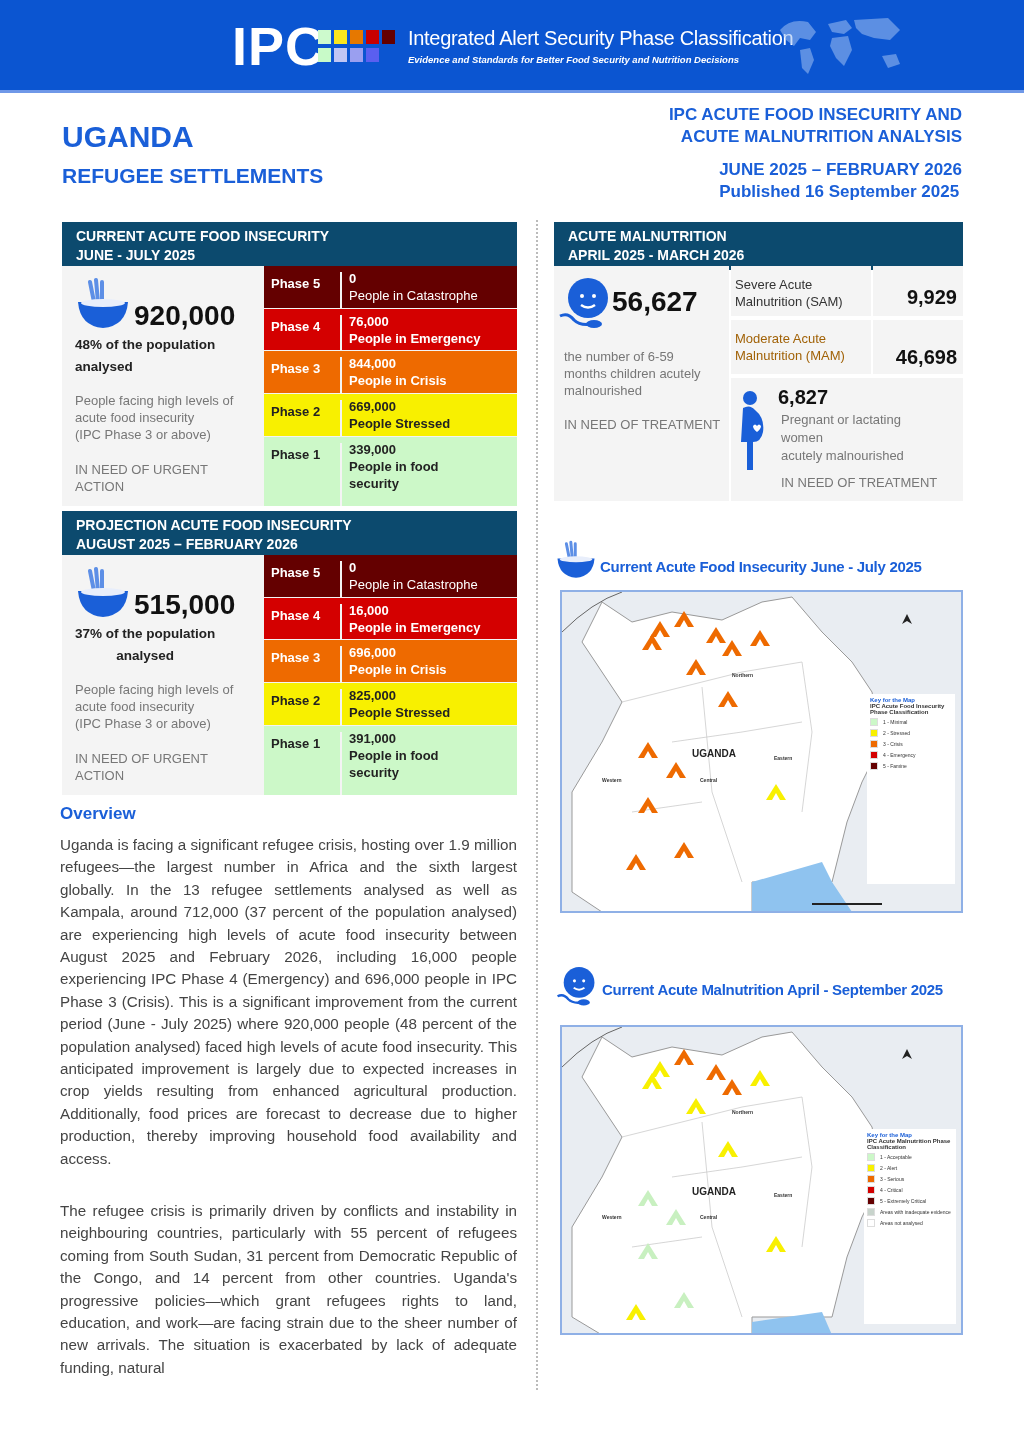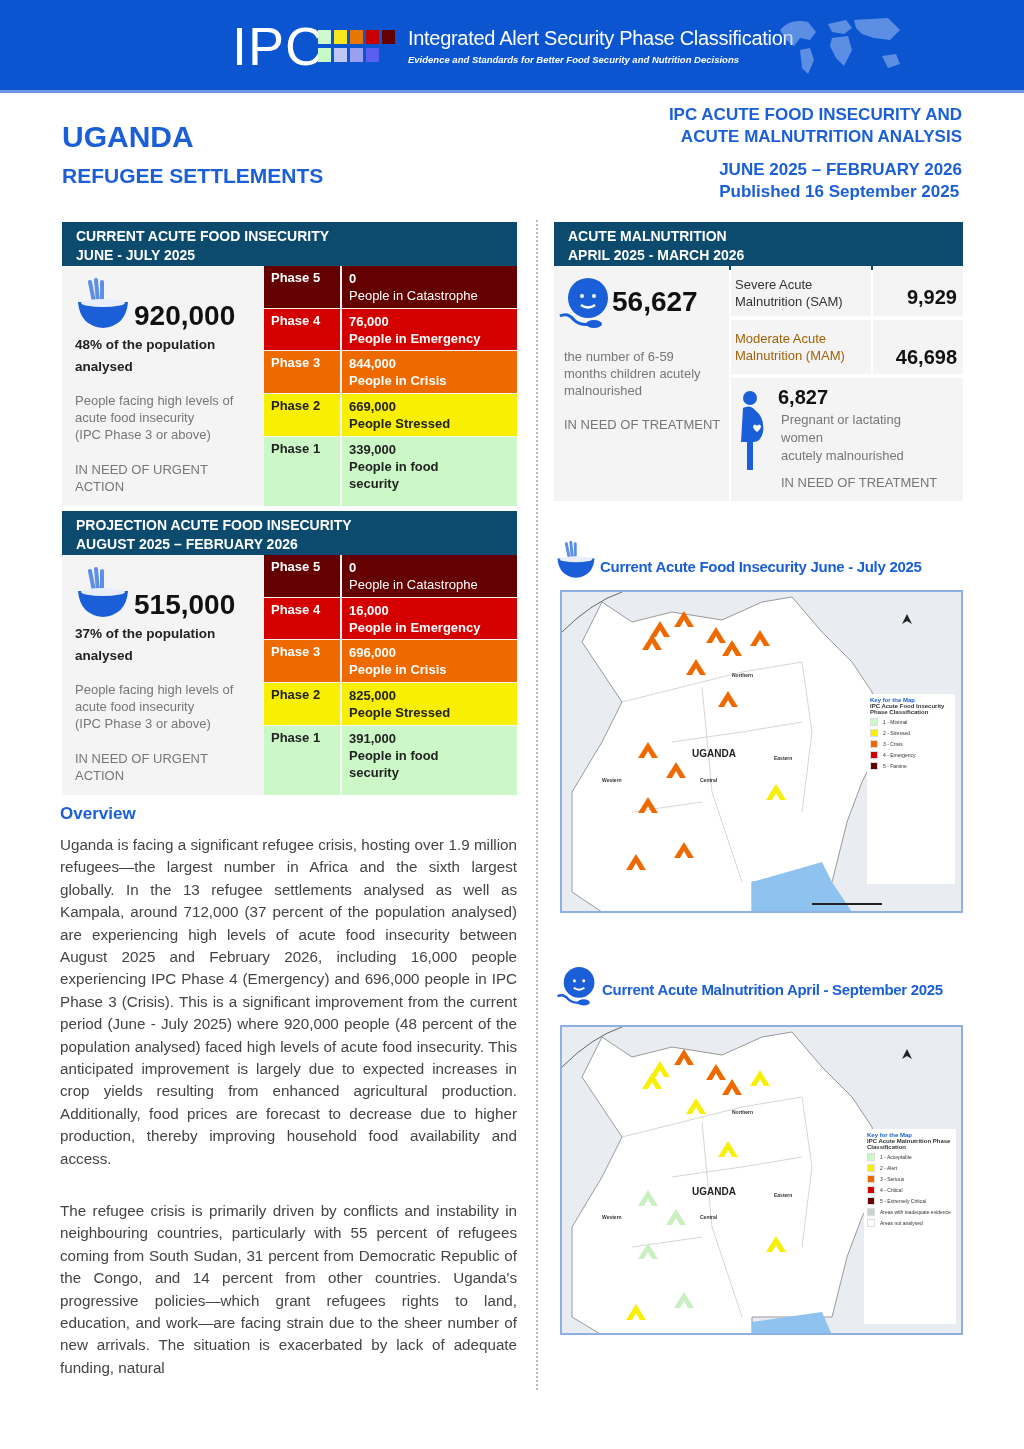--- a/index.html
+++ b/index.html
@@ -1,39 +1,39 @@
 <!DOCTYPE html>
 <html><head>
 <meta charset="utf-8">
 <style>
   * { box-sizing: border-box; margin: 0; padding: 0; }
   body { width: 1024px; height: 1449px; background: #ffffff; font-family: "Liberation Sans", sans-serif; position: relative; overflow: hidden; color: #222; }
   .banner { position: absolute; left: 0; top: 0; width: 1024px; height: 93px; background: #0b55d1; border-bottom: 3px solid #6f98e8; }
-  .banner .ipc { position: absolute; left: 232px; top: 18px; font-size: 54px; color: #ffffff; font-weight: normal; letter-spacing: 1px; line-height: 56px; }
+  .banner .ipc { position: absolute; left: 232px; top: 18px; font-size: 54px; color: #ffffff; font-weight: bold; letter-spacing: 1px; line-height: 56px; }
   .banner .squares { position: absolute; left: 318px; top: 30px; width: 80px; height: 36px; }
   .banner .sq { position: absolute; width: 13px; height: 14px; }
   .banner .title { position: absolute; left: 408px; top: 27px; color: #ffffff; font-size: 20px; letter-spacing: -0.3px; }
   .banner .subtitle { position: absolute; left: 408px; top: 54px; color: #ffffff; font-size: 9.5px; font-style: italic; font-weight: bold; }
   .banner .globe { position: absolute; left: 770px; top: 10px; width: 140px; height: 70px; opacity: 0.55; }
 
   .country { position: absolute; left: 62px; top: 120px; font-size: 30px; color: #1a5fd8; font-weight: bold; }
   .region { position: absolute; left: 62px; top: 164px; font-size: 21px; color: #1a5fd8; font-weight: bold; }
   .report-title { position: absolute; right: 62px; top: 104px; text-align: right; font-size: 17px; color: #1a5fd8; font-weight: bold; line-height: 22px; }
   .report-dates { position: absolute; right: 62px; top: 159px; text-align: left; font-size: 17px; color: #1a5fd8; font-weight: bold; line-height: 22px; }
 
   .box-head { position: absolute; background: #0c4a6e; color: #fff; font-weight: bold; font-size: 14px; line-height: 19px; padding: 5px 14px; }
   .panel { position: absolute; background: #f4f4f4; }
   .big-num { font-size: 28px; font-weight: bold; color: #111; }
   .pct { font-size: 13.5px; font-weight: bold; color: #222; line-height: 22px; }
   .desc { font-size: 13px; color: #777; line-height: 17px; }
   .caps { font-size: 13px; color: #777; line-height: 17px; }
 
   .phase-table { position: absolute; }
   .prow { position: absolute; left: 0; width: 253px; display: flex; }
-  .prow .pl { width: 78px; padding: 4px 7px; font-size: 13px; font-weight: bold; border-right: 2px solid #f4f4f4; }
+  .prow .pl { width: 78px; padding: 4px 7px; font-size: 13px; font-weight: bold; border-right: 2px solid #f4f4f4; margin-top: 6px; }
   .prow .pv { flex: 1; padding: 4px 7px; font-size: 13px; font-weight: bold; line-height: 17px; }
 
   .sep-line { position: absolute; left: 536px; top: 220px; width: 0; height: 1170px; border-left: 2px dotted #bbbbbb; }
 
   .overview-h { position: absolute; left: 60px; top: 804px; font-size: 17px; color: #1a5fd8; font-weight: bold; }
   .para { position: absolute; left: 60px; width: 457px; font-size: 15.2px; color: #444; line-height: 22.4px; text-align: justify; }
 
   .map-title { position: absolute; font-size: 15px; color: #1a5fd8; font-weight: bold; letter-spacing: -0.3px; }
   .map-frame { position: absolute; border: 2px solid #8fb0e6; background: #e9edf2; overflow: hidden; }
   .legend { position: absolute; background: #fff; font-size: 5px; color: #333; padding: 3px; }
@@ -149,21 +149,21 @@
   <div>PROJECTION  ACUTE FOOD INSECURITY</div>
   <div>AUGUST 2025 – FEBRUARY 2026</div>
 </div>
 <div class="panel" style="left:62px; top:555px; width:455px; height:240px;">
   <svg style="position:absolute; left:14px; top:12px; width:54px; height:52px;" viewBox="0 0 54 52">
     <path d="M14 4 L18 24 M20 2 L22 24 M26 4 L26 24" stroke="#5d8fe6" stroke-width="4" stroke-linecap="round"></path>
     <path d="M2 24 H52 Q50 48 27 50 Q4 48 2 24 Z" fill="#1a5fd8"></path>
     <ellipse cx="27" cy="25" rx="22" ry="4" fill="#e8eefb"></ellipse>
   </svg>
   <div class="big-num" style="position:absolute; left:72px; top:34px;">515,000</div>
-  <div class="pct" style="position:absolute; left:13px; top:68px;">
+  <div class="pct" style="position:absolute; left:13px; top:68px;text-align:center;">
     <div>37% of the population</div>
     <div>analysed</div>
   </div>
   <div class="desc" style="position:absolute; left:13px; top:126px;">
     <div>People facing high levels of</div>
     <div>acute food insecurity</div>
     <div>(IPC Phase 3 or above)</div>
   </div>
   <div class="caps" style="position:absolute; left:13px; top:195px;">
     <div>IN NEED OF URGENT</div>

